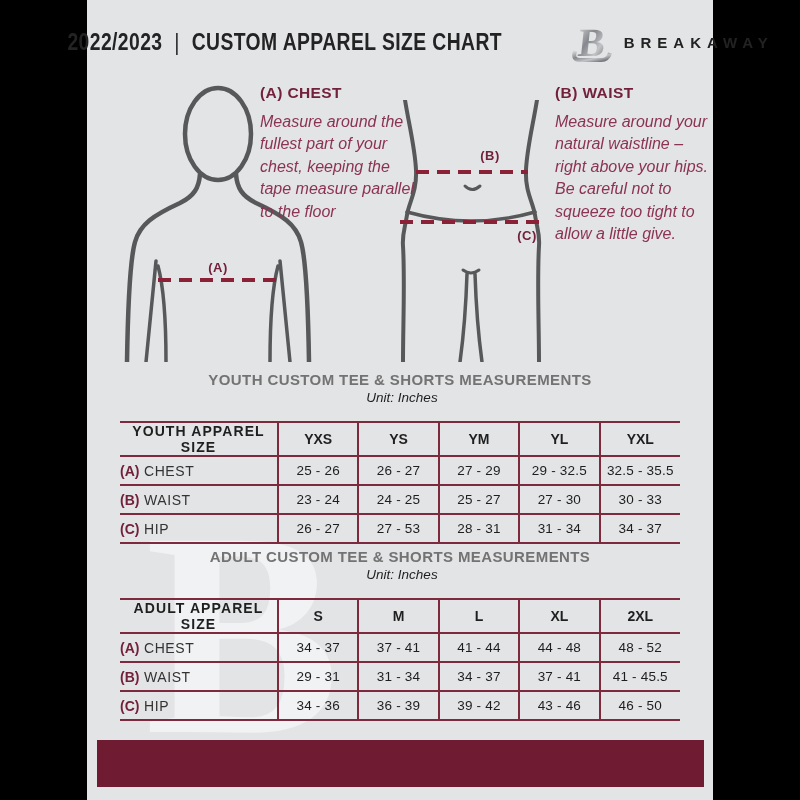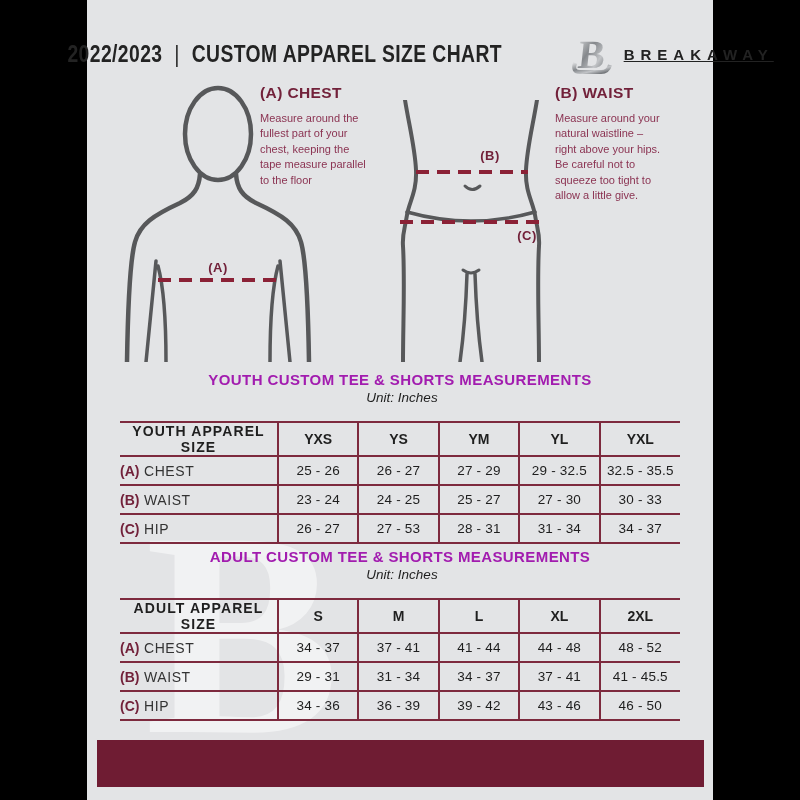--- a/index.html
+++ b/index.html
@@ -7,43 +7,43 @@
           font-family:"Liberation Sans","DejaVu Sans",sans-serif;}
   .page{position:absolute;left:87px;top:0;width:626px;height:800px;background:#e3e4e6;}
 
   
   .watermark{position:absolute;left:58px;top:488px;z-index:0;
              font-family:"Liberation Serif","DejaVu Serif",serif;font-weight:bold;
              font-size:292px;line-height:1;color:rgba(255,255,255,.5);pointer-events:none;}
 
   
   .header{position:absolute;top:20px;left:0;width:626px;height:44px;z-index:1;
-          display:flex;align-items:center;justify-content:center;gap:26px;margin-top:12px;}
+          display:flex;align-items:center;justify-content:center;gap:26px;}
   .hdr-title{display:flex;align-items:center;gap:12px;color:#232323;
              font-weight:700;font-size:23px;letter-spacing:.5px;transform:scaleX(.84);transform-origin:center;
              white-space:nowrap;}
   .hdr-title .divider{font-weight:400;font-size:24px;color:#2e2e2e;padding:0 2px;}
   .brand{display:flex;align-items:center;gap:10px;}
-  .brand-name{font-weight:700;font-size:15px;letter-spacing:6px;color:#222;text-decoration:underline;}
+  .brand-name{font-weight:700;font-size:15px;letter-spacing:6px;color:#222;}
 
   
   .fig{position:absolute;z-index:1;}
   .fig path,.fig ellipse,.fig line.body{fill:none;stroke:#57585a;stroke-linecap:round;}
   .dash{stroke:#8b2136;stroke-width:4;stroke-dasharray:13 8;fill:none;}
   .fig text{font-family:"Liberation Sans","DejaVu Sans",sans-serif;font-weight:700;
             font-size:13px;fill:#72213a;letter-spacing:.5px;}
 
   
   .instruction{position:absolute;z-index:1;}
   .instruction h3{margin:0 0 9px 0;font-size:15.5px;font-weight:800;color:#72213a;letter-spacing:.4px;}
-  .instruction p{margin:0;font-size:11px;color:#8b3352;line-height:1.4;white-space:pre-line;}
+  .instruction p{margin:0;font-size:16px;font-style:italic;color:#8b3352;line-height:1.4;white-space:pre-line;}
 
   
   .section{position:absolute;left:0;width:626px;text-align:center;z-index:1;}
-  .section h2{margin:0;font-size:15px;font-weight:700;color:#a21caf;letter-spacing:.4px;}
+  .section h2{margin:0;font-size:15px;font-weight:700;color:#737373;letter-spacing:.4px;}
   .section .unit{margin:2px 0 8px 4px;font-size:13.5px;font-style:italic;color:#1f1f1f;}
   table.size-table{border-collapse:collapse;table-layout:fixed;width:560px;margin:16px auto;
                    border-top:2px solid #7d2a3e;background:transparent;}
   table.size-table tr{border-bottom:2px solid #7d2a3e;}
   table.size-table th,table.size-table td{border:none;padding:0;background:transparent;}
   table.size-table th:not(:first-child),table.size-table td:not(:first-child){border-left:2px solid #7d2a3e;}
   table.size-table thead tr{height:32px;}
   table.size-table tbody tr{height:29px;}
   th.size-label{width:157px;text-align:left;padding-left:13px;font-weight:400;
                 font-size:13px;letter-spacing:1.1px;color:#3c3c3c;}

